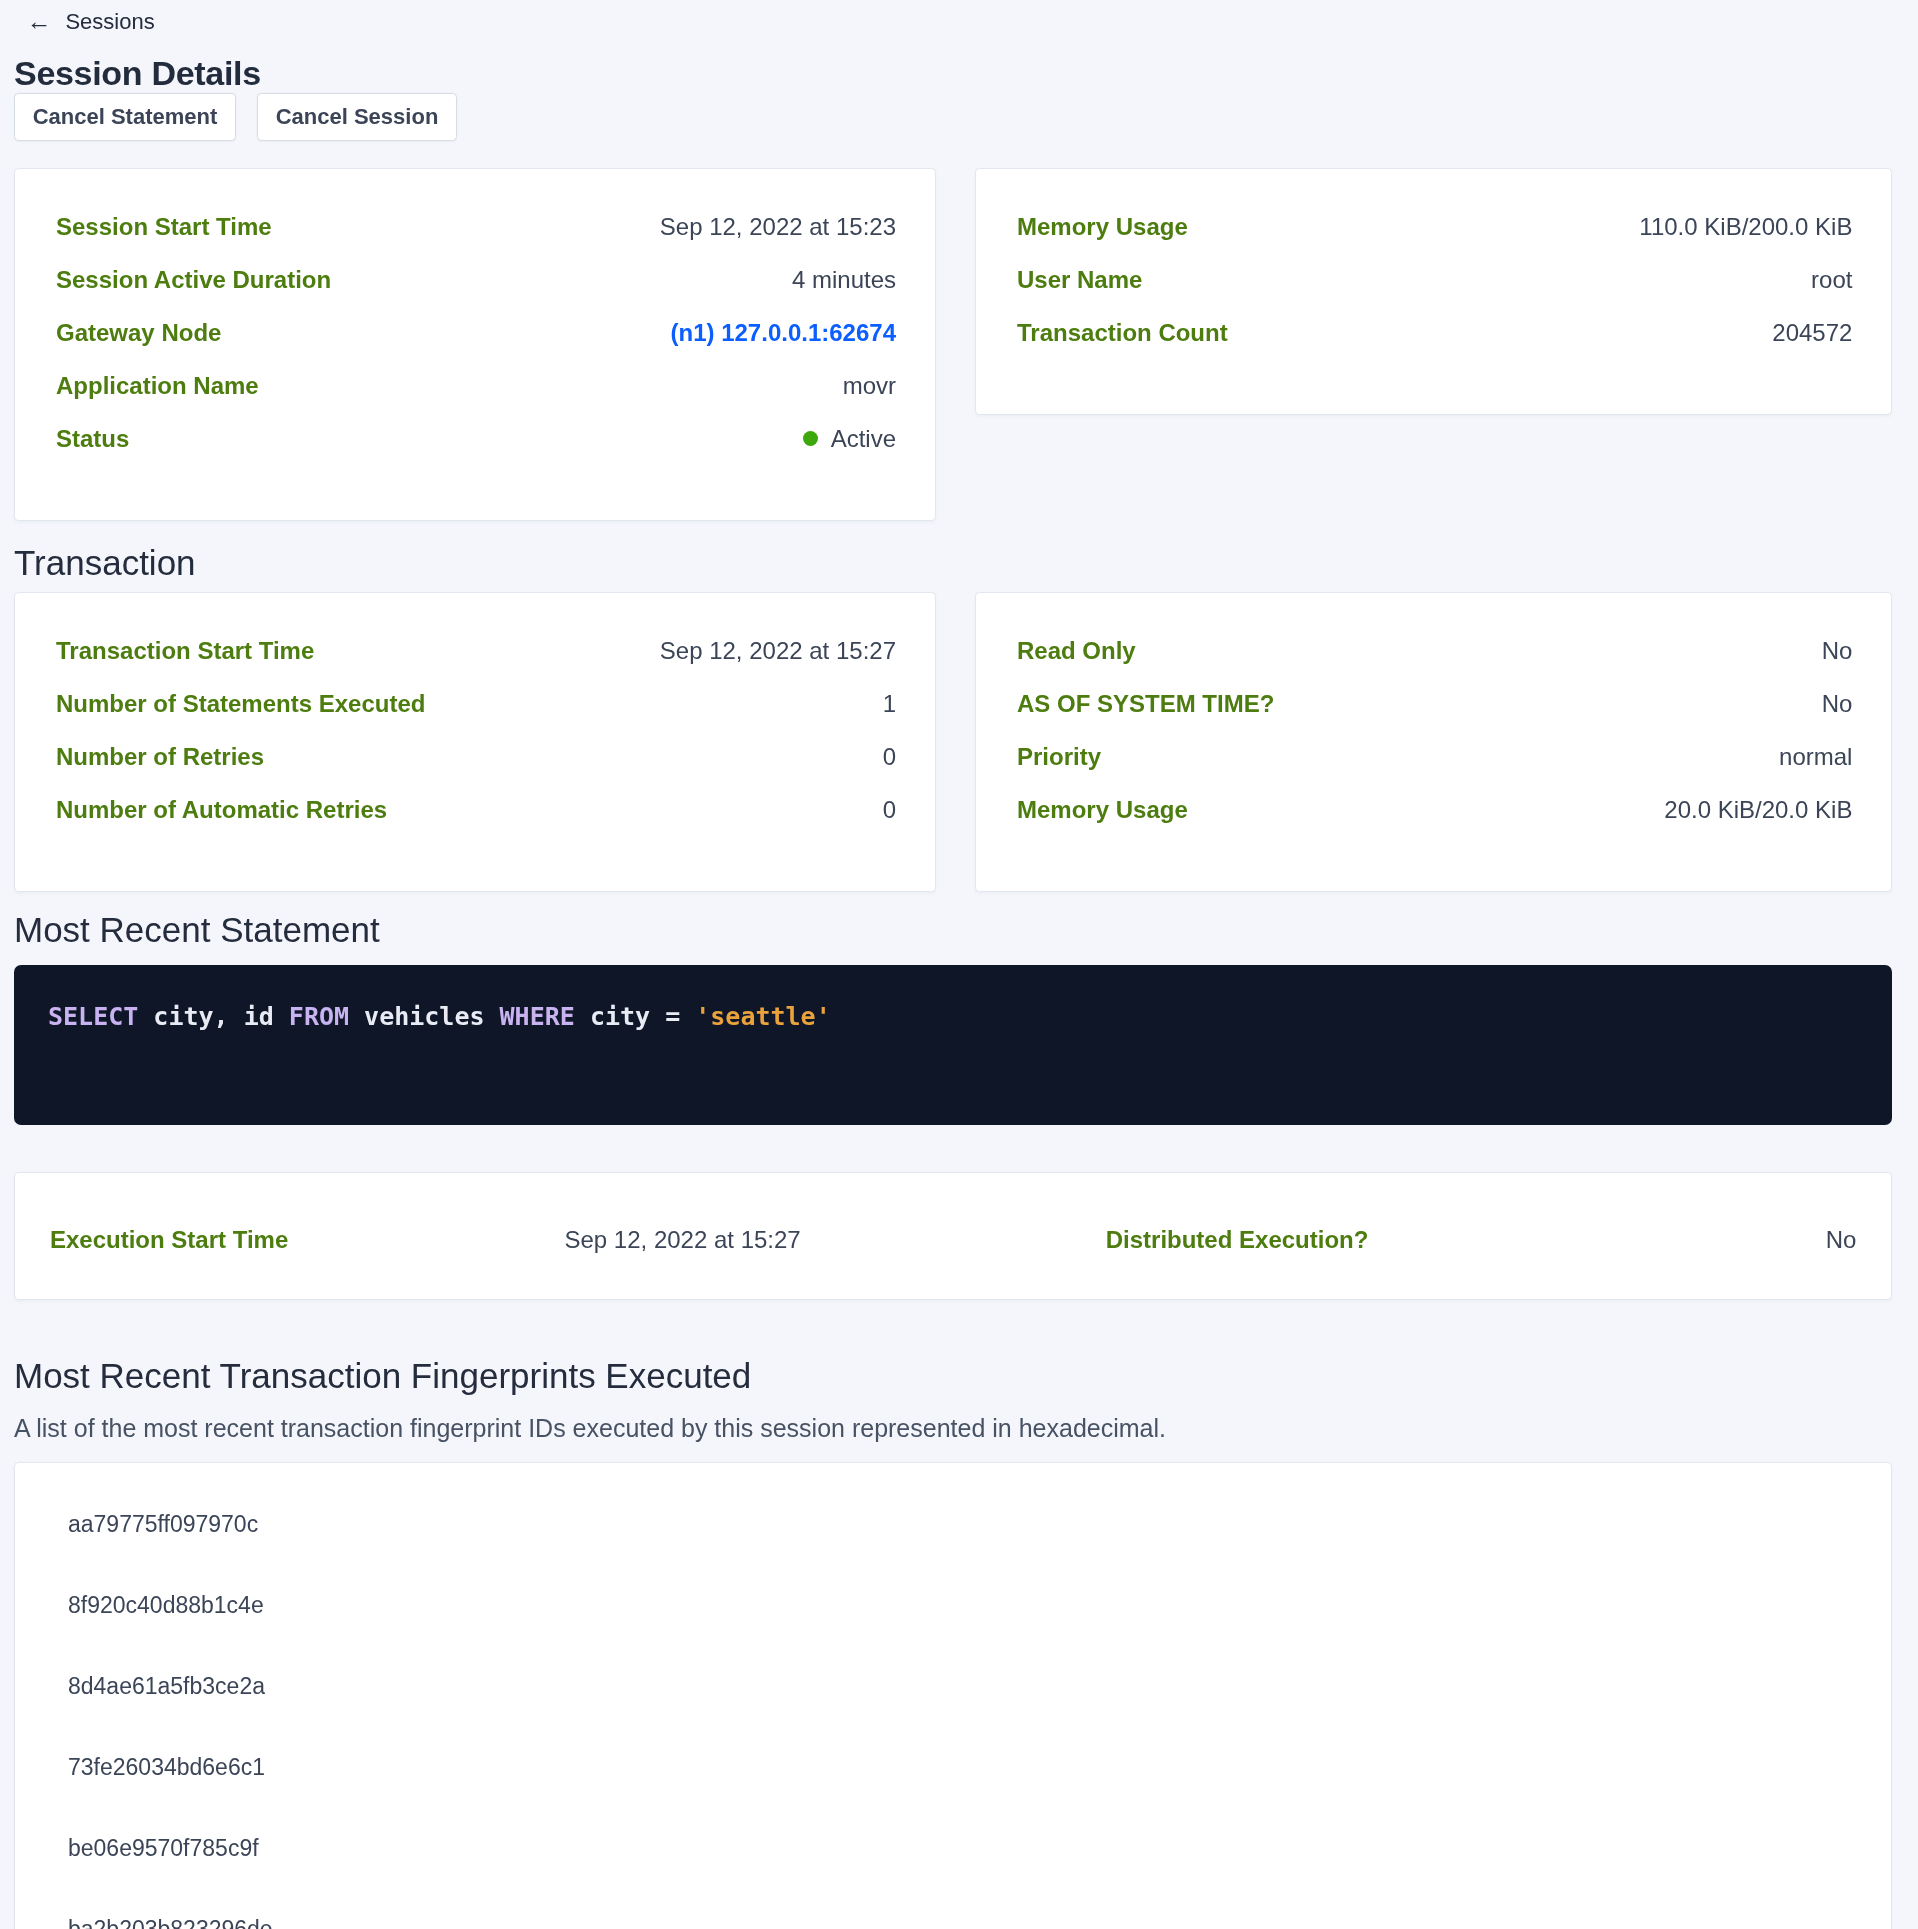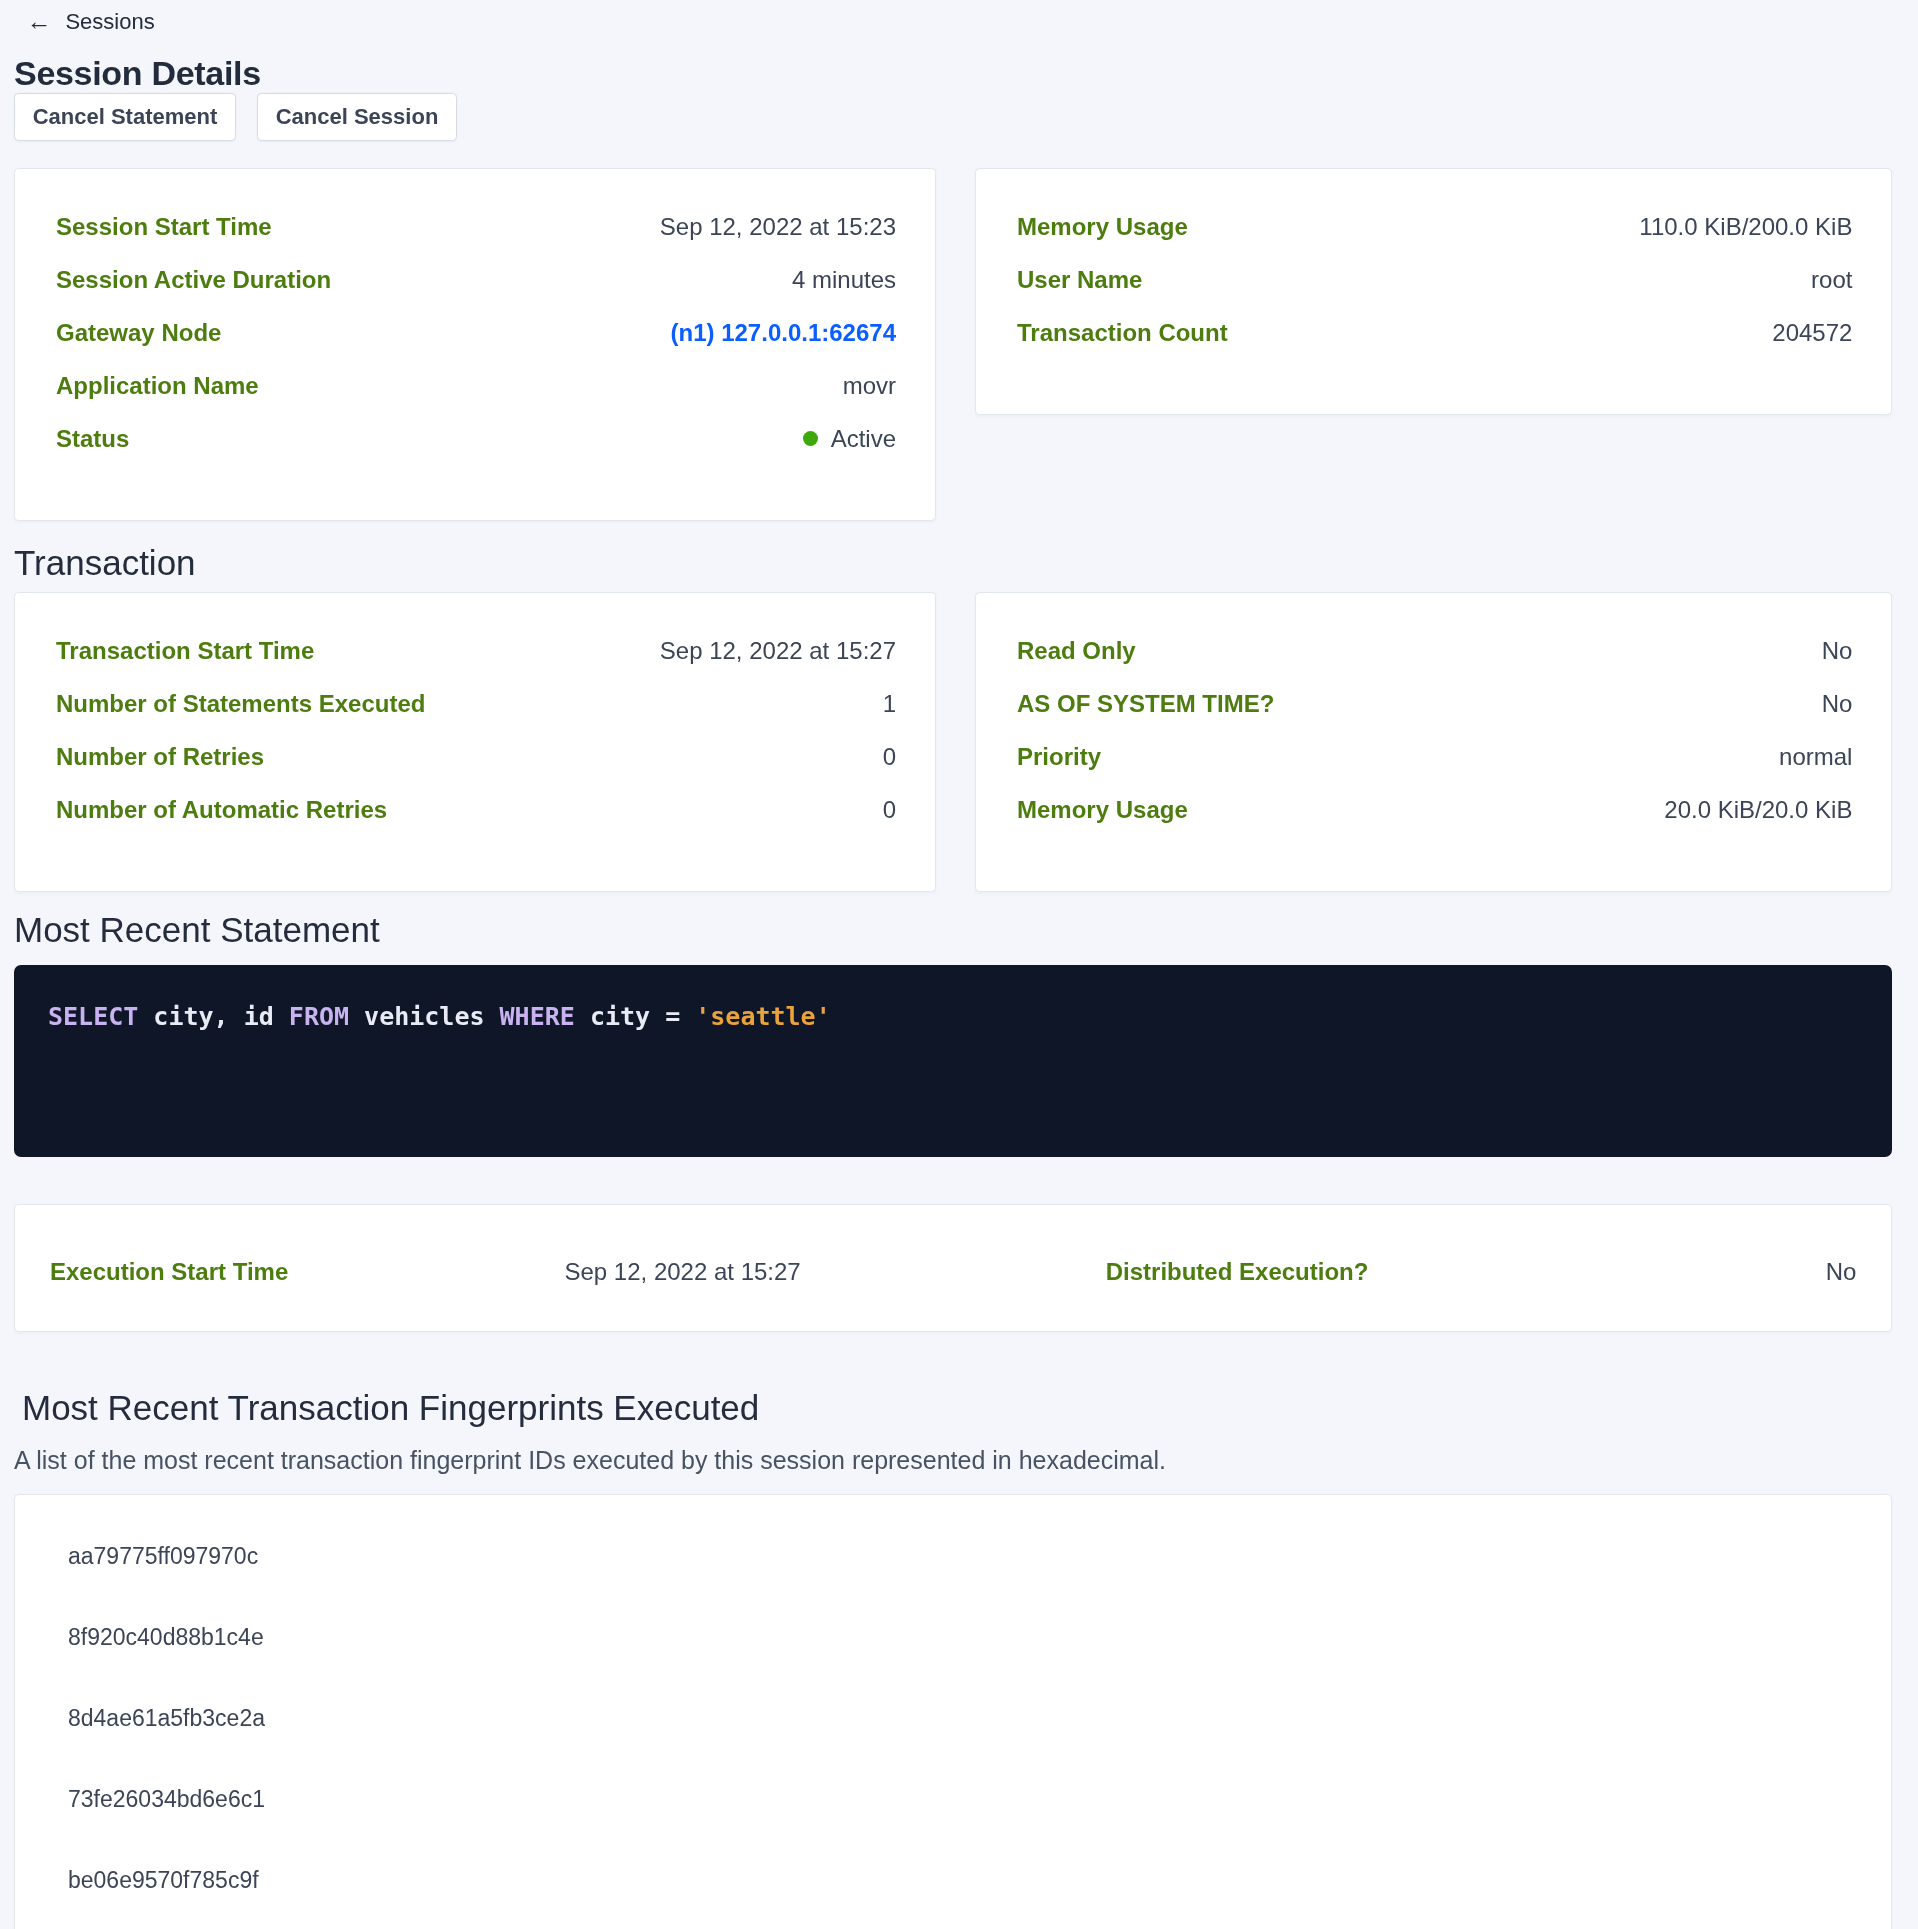--- a/index.html
+++ b/index.html
@@ -59,25 +59,25 @@
   .kv-value.link { font-weight: 600; cursor: pointer; text-decoration: none; }
   .status-wrap { display: inline-flex; align-items: center; gap: 12.4px; }
   .status-dot { width: 15px; height: 15px; border-radius: 50%; display: inline-block; }
 
   
   h2.section {
     font-size: 35px; font-weight: 400; color: #242c3d;
     margin: 25px 0 12.4px 0; line-height: 34px;
   }
   h2.section.stmt { margin: 21px 0 17.7px 0; }
-  h2.section.fp { margin: 59px 0 0 8px; }
+  h2.section.fp { margin: 59px 0 0 0; }
 
   
   .sql-box {
-    border-radius: 7px; height: 192px; padding: 35px 35px 0 34px;
+    border-radius: 7px; height: 160px; padding: 35px 35px 0 34px;
     margin-top: 0;
   }
   .sql-code {
     font-family: "DejaVu Sans Mono", "Liberation Mono", monospace;
     font-size: 25px; font-weight: 700; line-height: 34px; white-space: pre;
   }
 
   
   .exec-card {
     margin-top: 47px; height: 128px;

